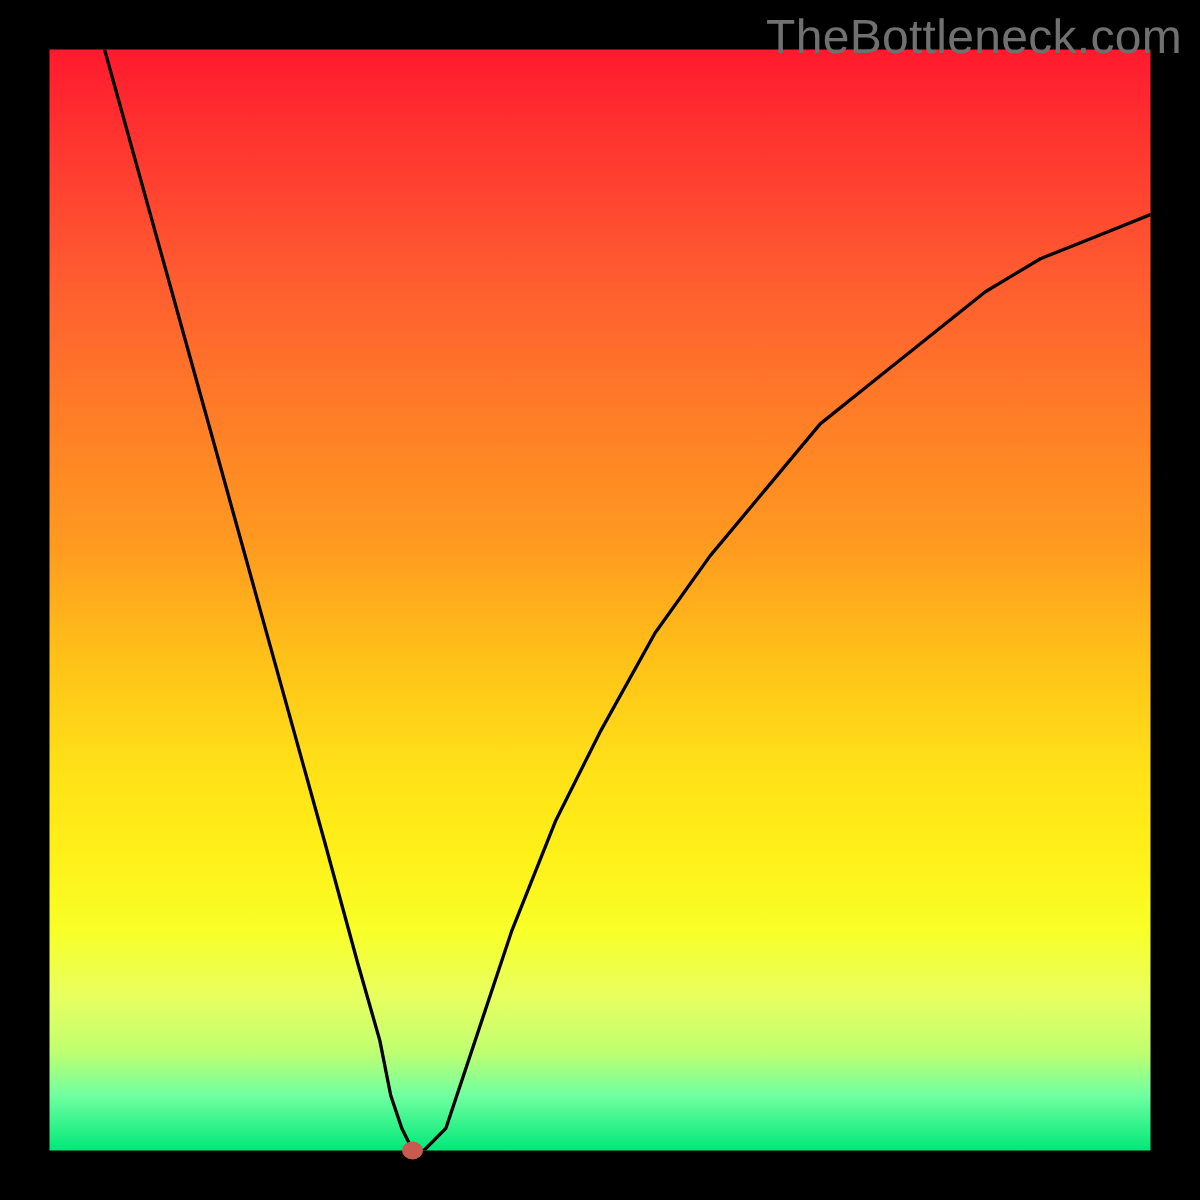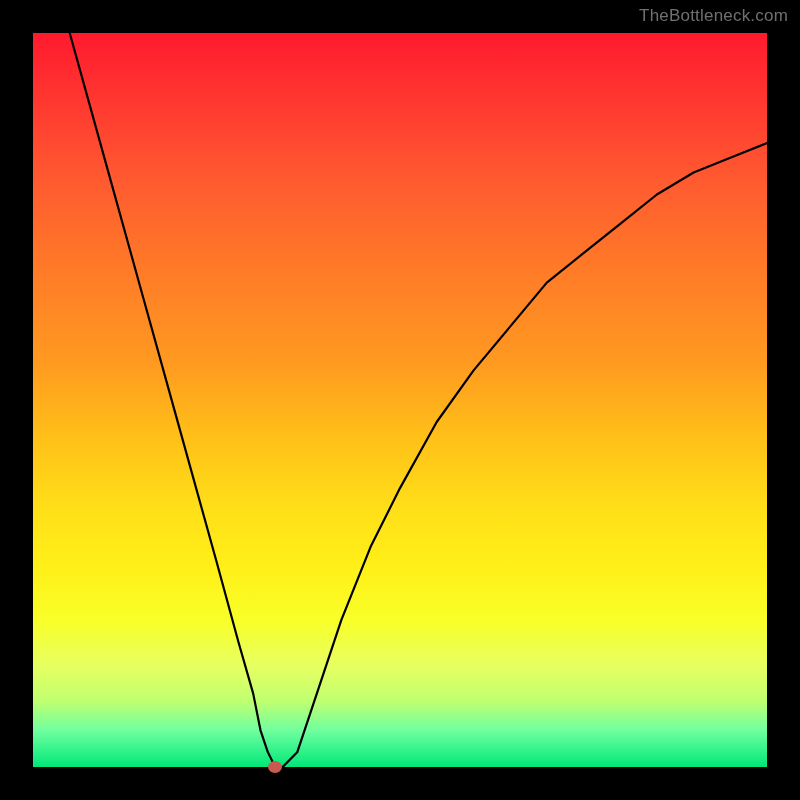--- a/index.html
+++ b/index.html
@@ -38,21 +38,21 @@
       #c0ff70 91%,
       #70ffa0 95%,
       #00e878 100%
     );
   }
   .watermark {
     position: absolute;
     top: 6px;
     right: 12px;
     color: #707070;
-    font-size: 17px;
+    font-size: 32px;
     font-weight: 500;
     letter-spacing: 0.2px;
   }
   svg.curve {
     position: absolute;
     left: 0; top: 0;
     width: 734px;
     height: 734px;
     pointer-events: none;
   }

